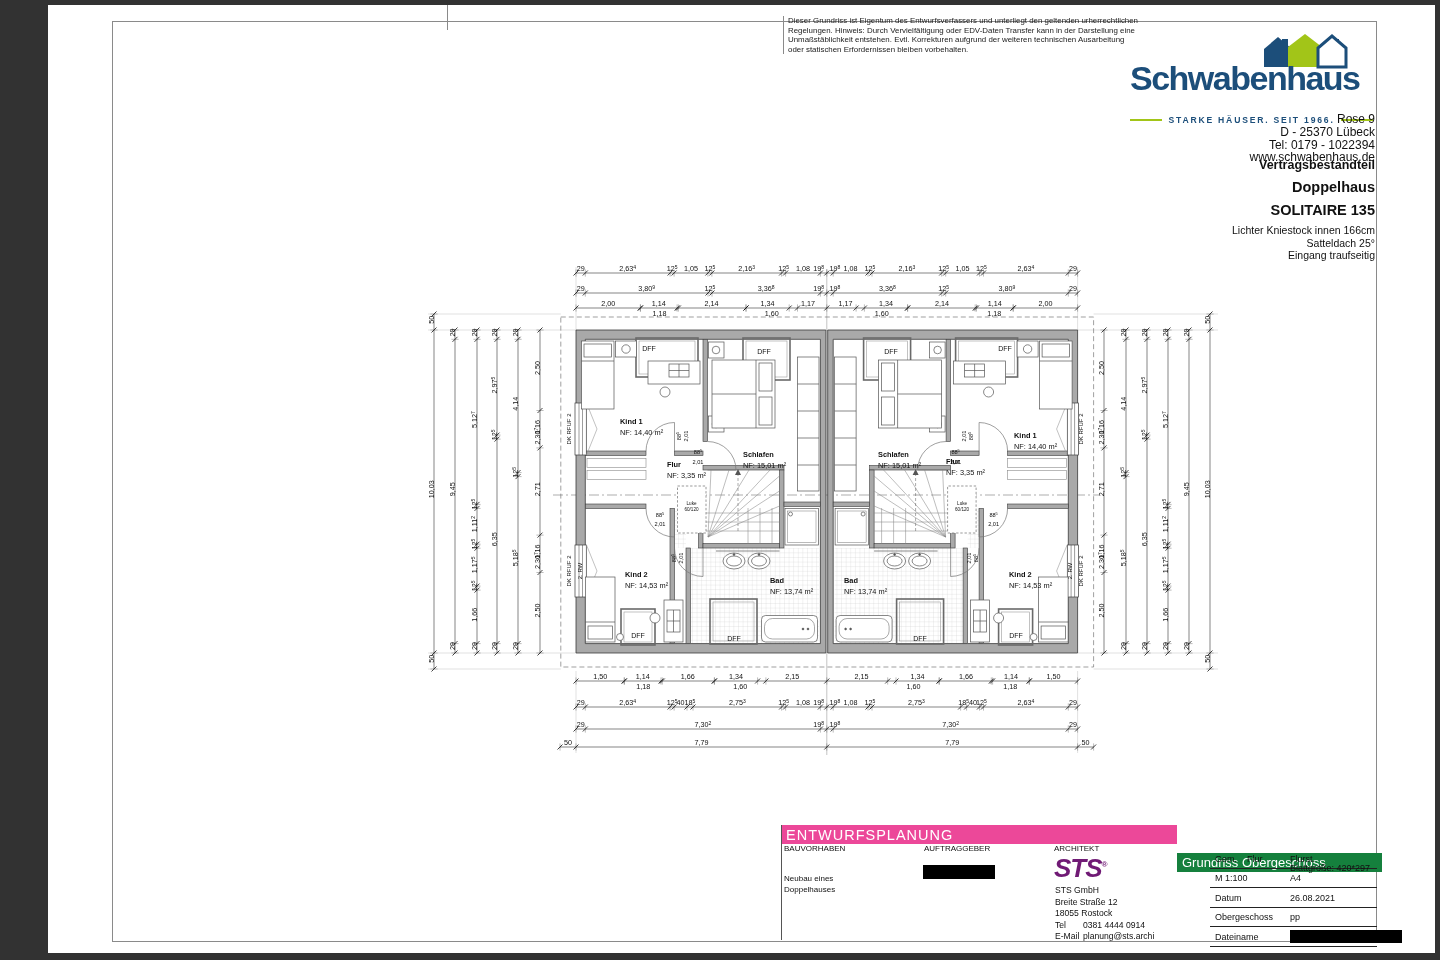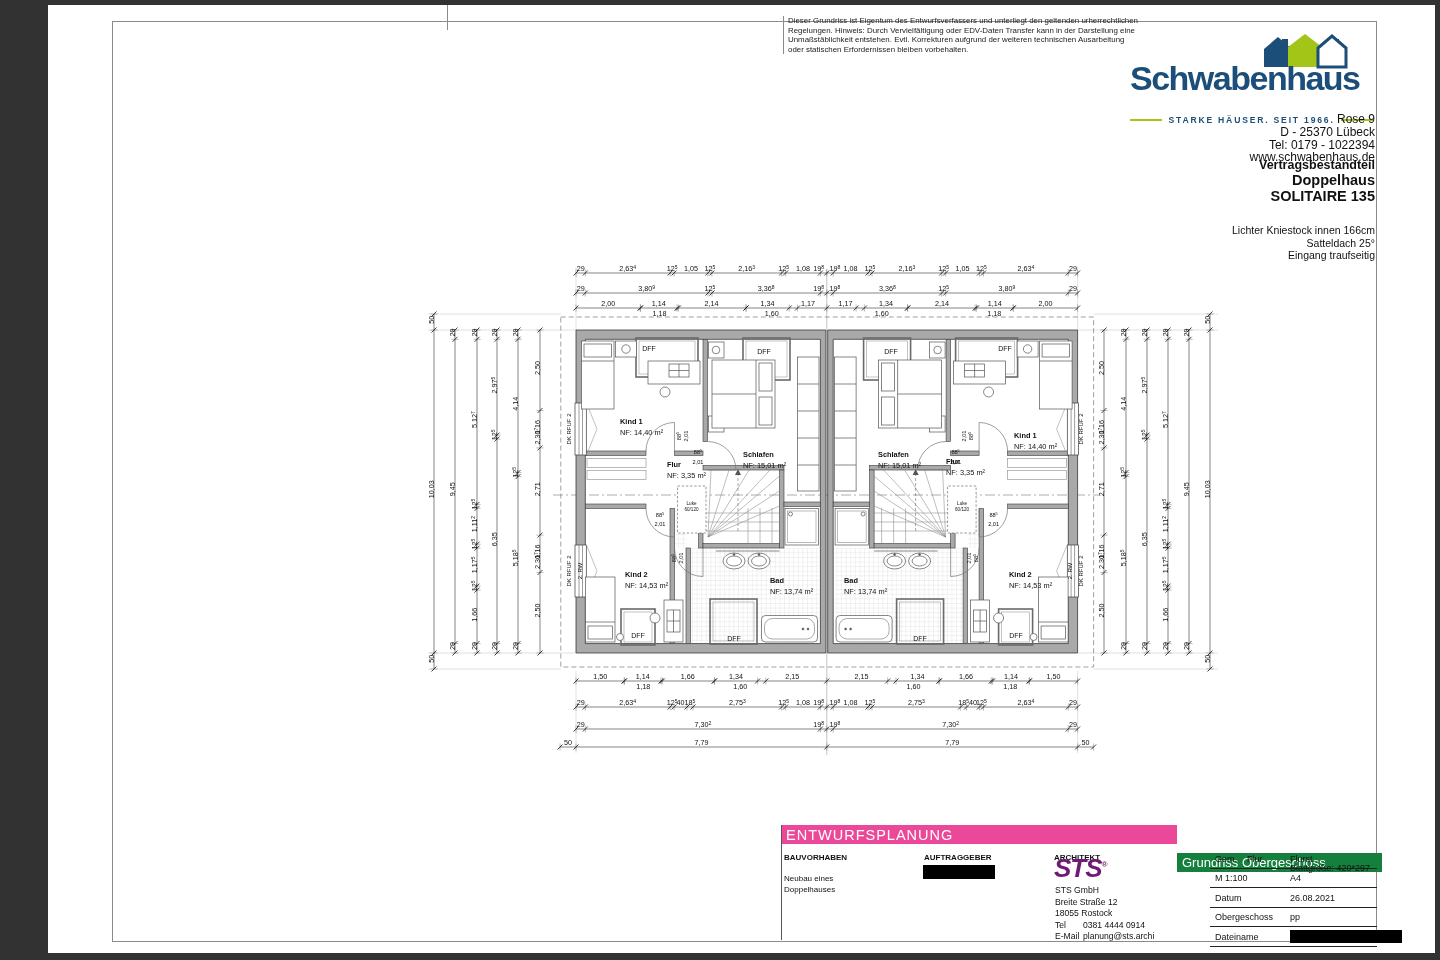--- a/index.html
+++ b/index.html
@@ -13,28 +13,28 @@
   
   #logoBox{left:1082px;top:22px;width:245px;height:80px;}
   #brandName{position:absolute;left:0;right:18px;top:32px;text-align:right;font-weight:bold;
     font-size:34px;letter-spacing:-1.5px;}
   #tagRow{position:absolute;left:0;right:2px;top:88px;display:flex;align-items:center;gap:6px;}
   .tagRule{flex:1;height:2.5px;}
   #tagline{font-size:8.6px;font-weight:bold;letter-spacing:1.8px;white-space:nowrap;}
   #contact{left:1027px;top:108px;width:300px;text-align:right;font-size:12px;line-height:12.8px;color:#111;}
   #docTitle{left:1027px;top:153px;width:300px;text-align:right;color:#111;}
   #docTitle .t1{font-size:12.5px;font-weight:bold;}
-  #docTitle .t2{font-size:14.5px;font-weight:bold;line-height:16px;}
+  #docTitle .t2{font-size:14.5px;font-weight:bold;line-height:16px;margin-top:7px;}
   #specs{left:1027px;top:219px;width:300px;text-align:right;font-size:10.5px;line-height:12.5px;color:#111;}
   
   #tblock{left:733px;top:820px;width:595px;height:115px;border-left:1px solid #555;}
   .bar{position:absolute;top:0;height:19px;color:#fff;display:flex;align-items:center;}
   #barL{left:0;width:391px;background:#ec4899;font-size:14.5px;letter-spacing:1px;padding-left:4px;}
   #barR{left:395px;width:200px;background:#15803d;font-size:13px;padding-left:5px;margin-top:28px;}
-  .colLab{position:absolute;top:28px;font-size:8px;font-weight:bold;color:#111;}
+  .colLab{position:absolute;top:19px;font-size:8px;font-weight:normal;color:#111;}
   #bvText{position:absolute;left:2px;top:48px;font-size:8px;line-height:11px;color:#111;}
   .redact{position:absolute;background:#000;}
   #stsLogo{position:absolute;left:272px;top:28px;font-size:26px;font-weight:bold;color:#701a75;
     letter-spacing:-1px;font-style:italic;}
   #stsLogo sup{font-size:8px;}
   #archLines{position:absolute;left:273px;top:60px;font-size:8.6px;line-height:11.5px;color:#111;}
   .telRow{display:flex;}
   .telRow .lab{width:28px;}
   
   #ttable{position:absolute;left:397px;top:24px;width:198px;font-size:9px;color:#111;}

